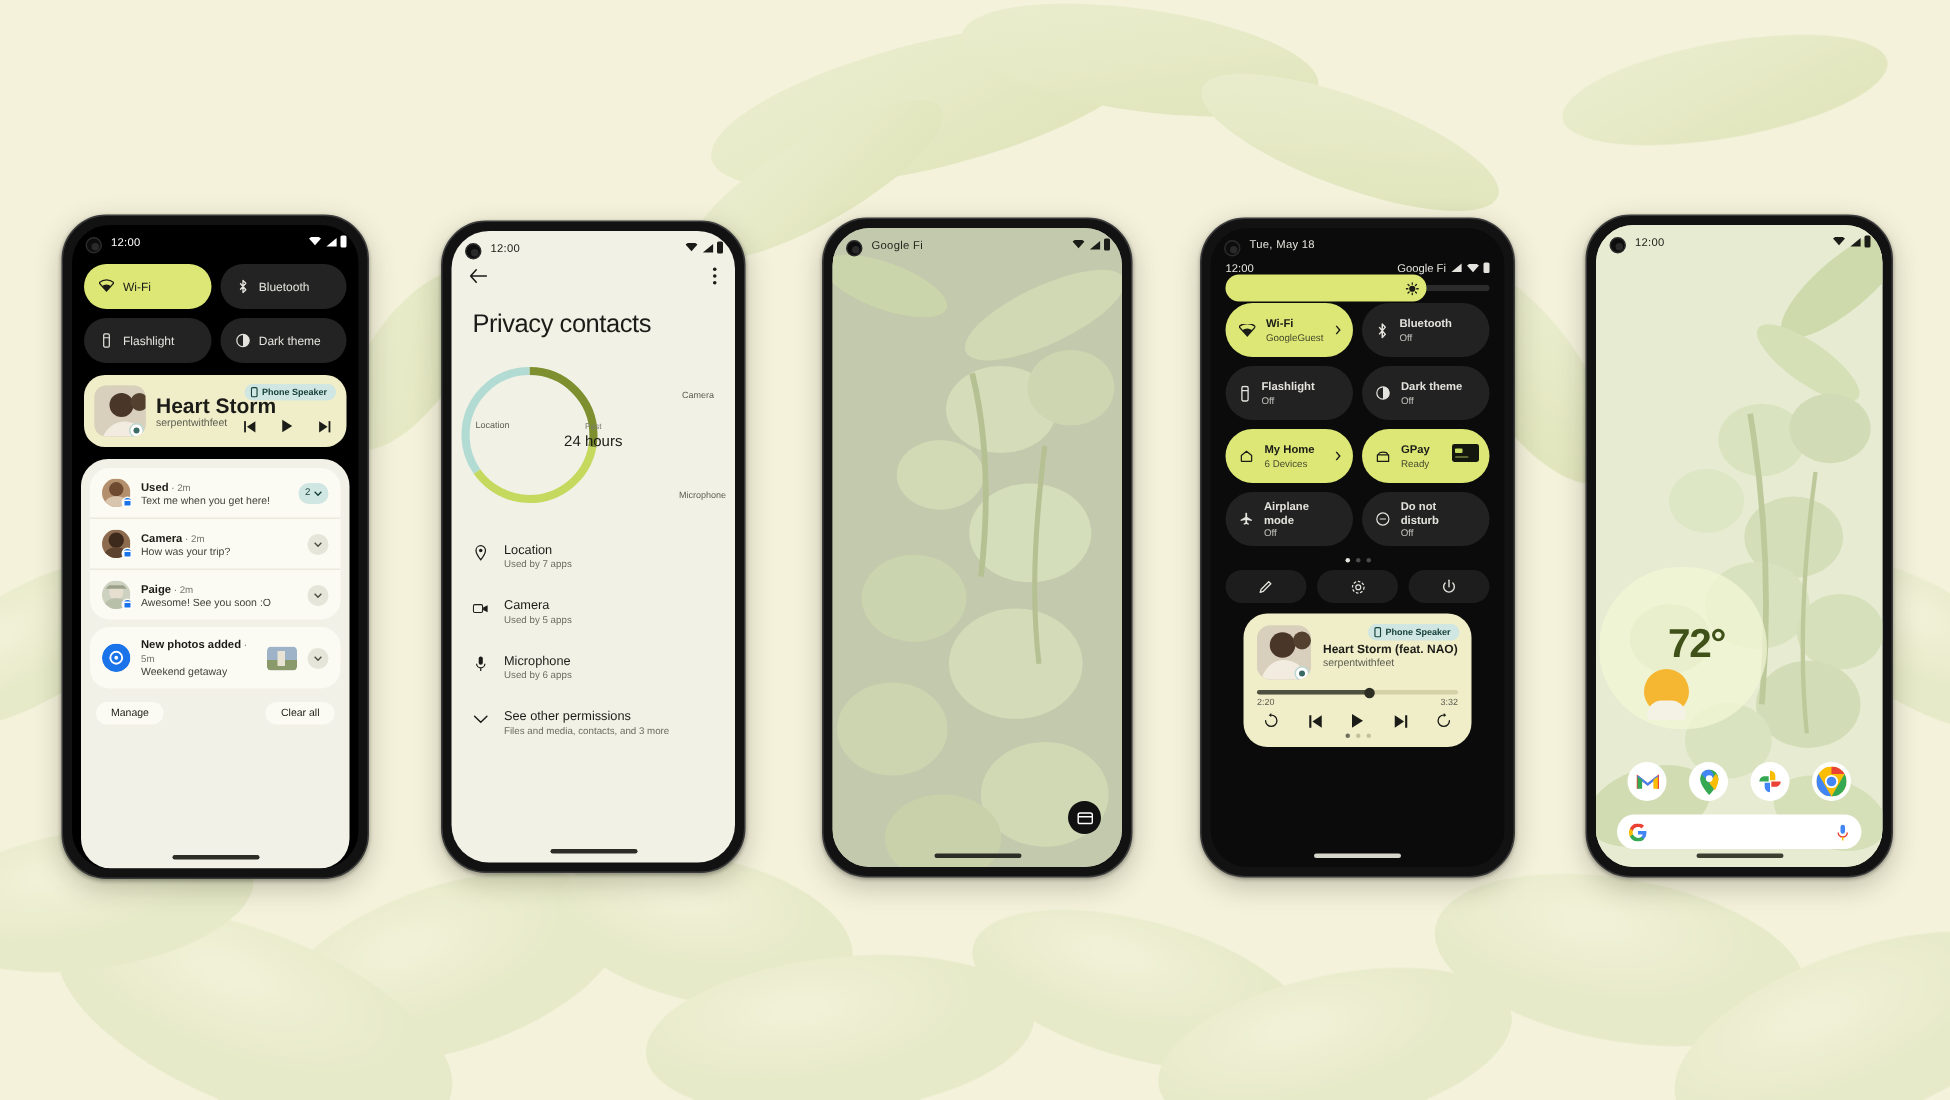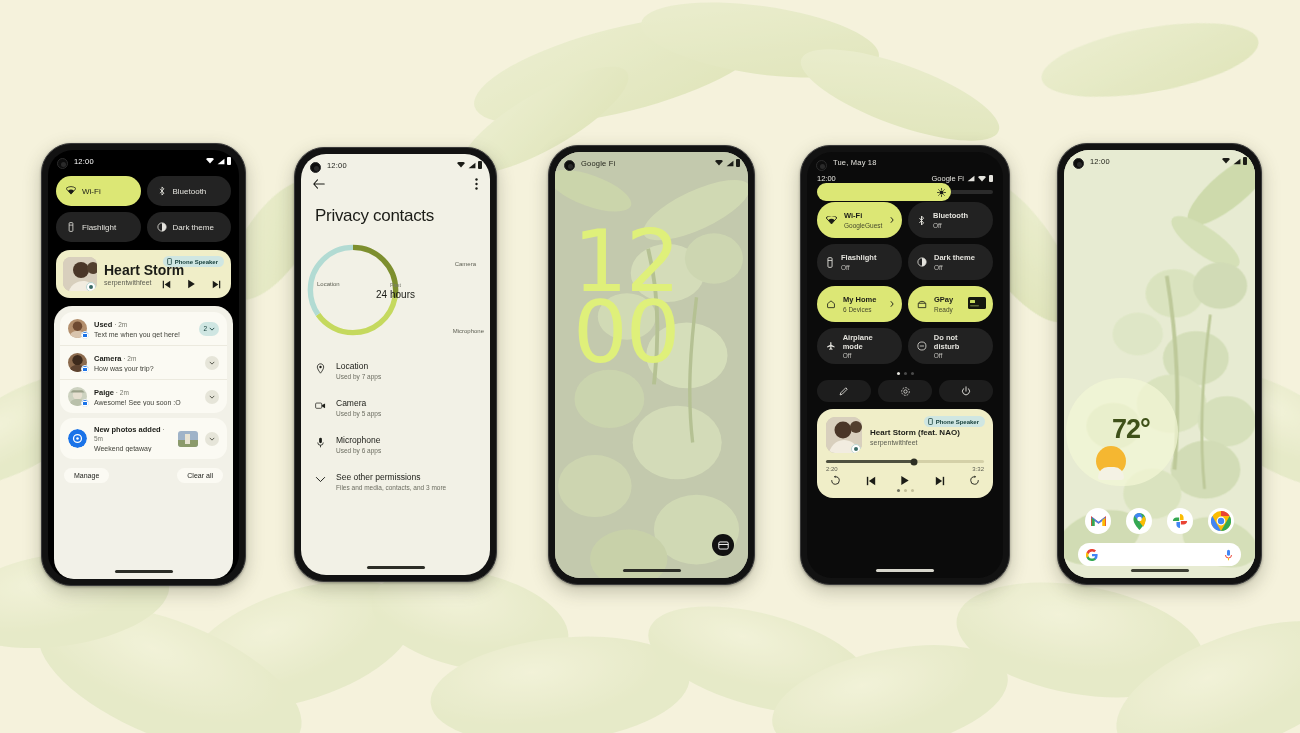--- a/index.html
+++ b/index.html
@@ -215,21 +215,21 @@
   .qs4-chev{ position:absolute; right:8px; top:50%; transform:translateY(-50%);}
   .pager{ display:flex; gap:4px; justify-content:center; padding:2px 0 5px;}
   .pager i{ width:3px;height:3px;border-radius:50%;background:#4a4a4a;display:block;}
   .pager i.act{ background:#e4e3dd;}
   .p4-actions{ display:flex; gap:7px; padding:0 10px 7px;}
   .p4-act{
     flex:1; height:22px; border-radius:11px; background:#1d1d1d;
     display:flex; align-items:center; justify-content:center;
   }
   .p4-media{
-    margin:0 10px; border-radius:16px; background:#f0eec8;
+    margin:0 22px; border-radius:16px; background:#f0eec8;
     padding:8px 9px 6px; position:relative;
   }
   .p4-media-top{ display:flex; gap:8px; align-items:flex-start;}
   .p4-art{ width:36px;height:36px;border-radius:9px;flex:none;overflow:hidden;position:relative;background:#cfc7b4;}
   .p4-title{ font-size:8px; font-weight:bold; color:#1b1c17;}
   .p4-artist{ font-size:7px; color:#5d5e52; margin-top:2px;}
   .p4-seek{ margin-top:7px; height:3px; background:#d4d0a8; border-radius:2px; position:relative;}
   .p4-seek-fill{ position:absolute; left:0; top:0; height:100%; width:56%; background:#4f5140; border-radius:2px;}
   .p4-knob{ position:absolute; left:56%; top:50%; transform:translate(-50%,-50%); width:7px;height:7px;border-radius:50%;background:#2d2f24;}
   .p4-times{ display:flex; justify-content:space-between; font-size:6px; color:#5d5e52; margin-top:3px;}
@@ -626,24 +626,20 @@
     <div class="ls-info">
       <div class="ls-date">Tue, May 18</div>
       <div class="ls-weather">
         <svg width="9" height="9" viewBox="0 0 12 12">
             <circle cx="5" cy="5" r="3.2" fill="#f3b731"></circle>
             <ellipse cx="7" cy="8" rx="4.4" ry="2.6" fill="#f7f4e6"></ellipse>
           </svg>
         <span>76°F</span>
       </div>
     </div>
-    <div class="ls-clock">
-      <div>12</div>
-      <div>00</div>
-    </div>
     <div class="ls-wallet">
       <svg width="11" height="9" viewBox="0 0 14 11">
           <rect x="1" y="1" width="12" height="9" rx="1.6" fill="none" stroke="#fff" stroke-width="1.2"></rect>
           <path d="M1 4.2h12" stroke="#fff" stroke-width="1.2"></path>
         </svg>
     </div>
     <div class="gesturebar" style="background:#2c2d26"></div>
   </div>
 </div>
 

